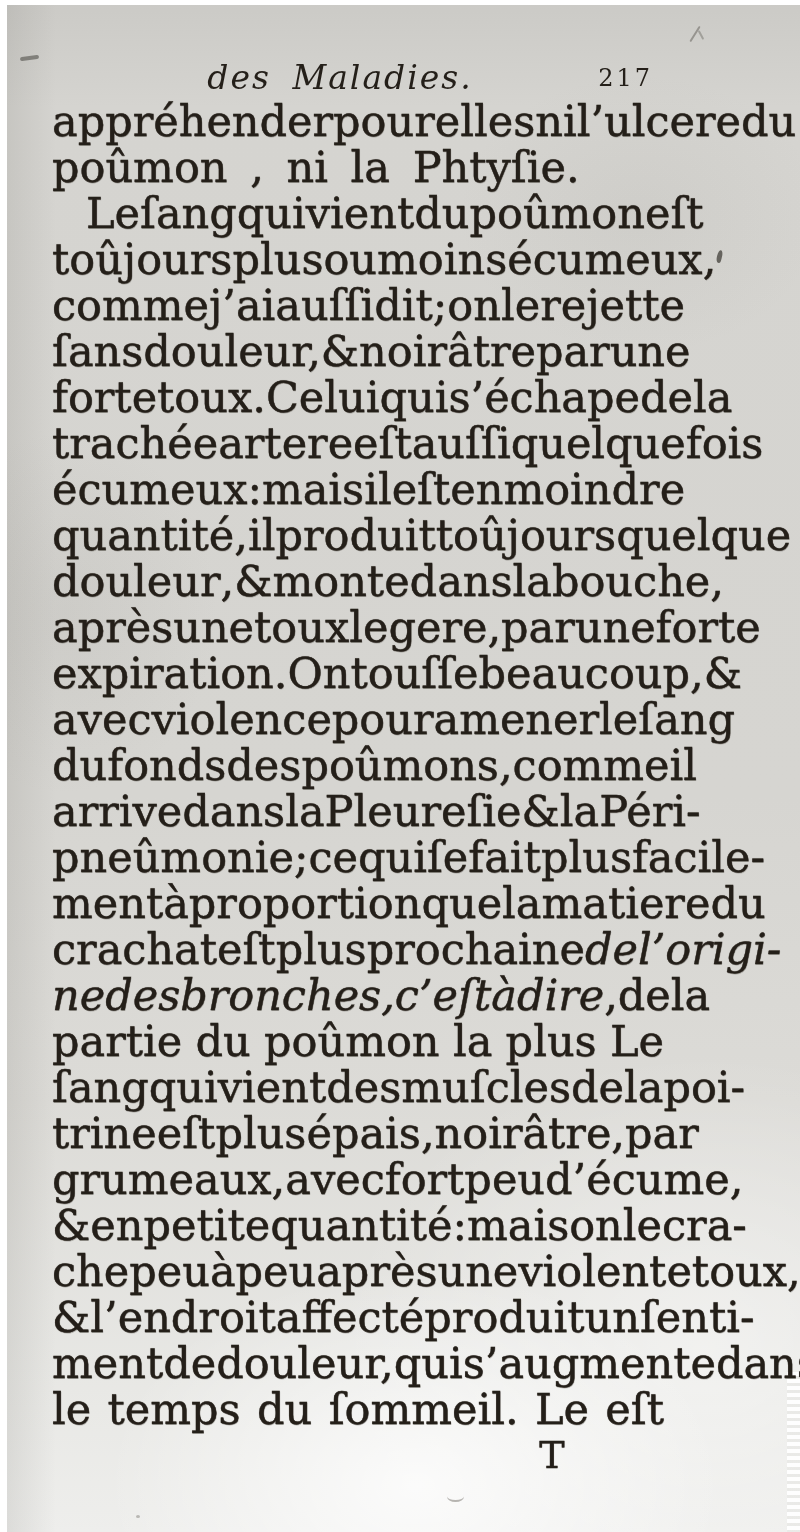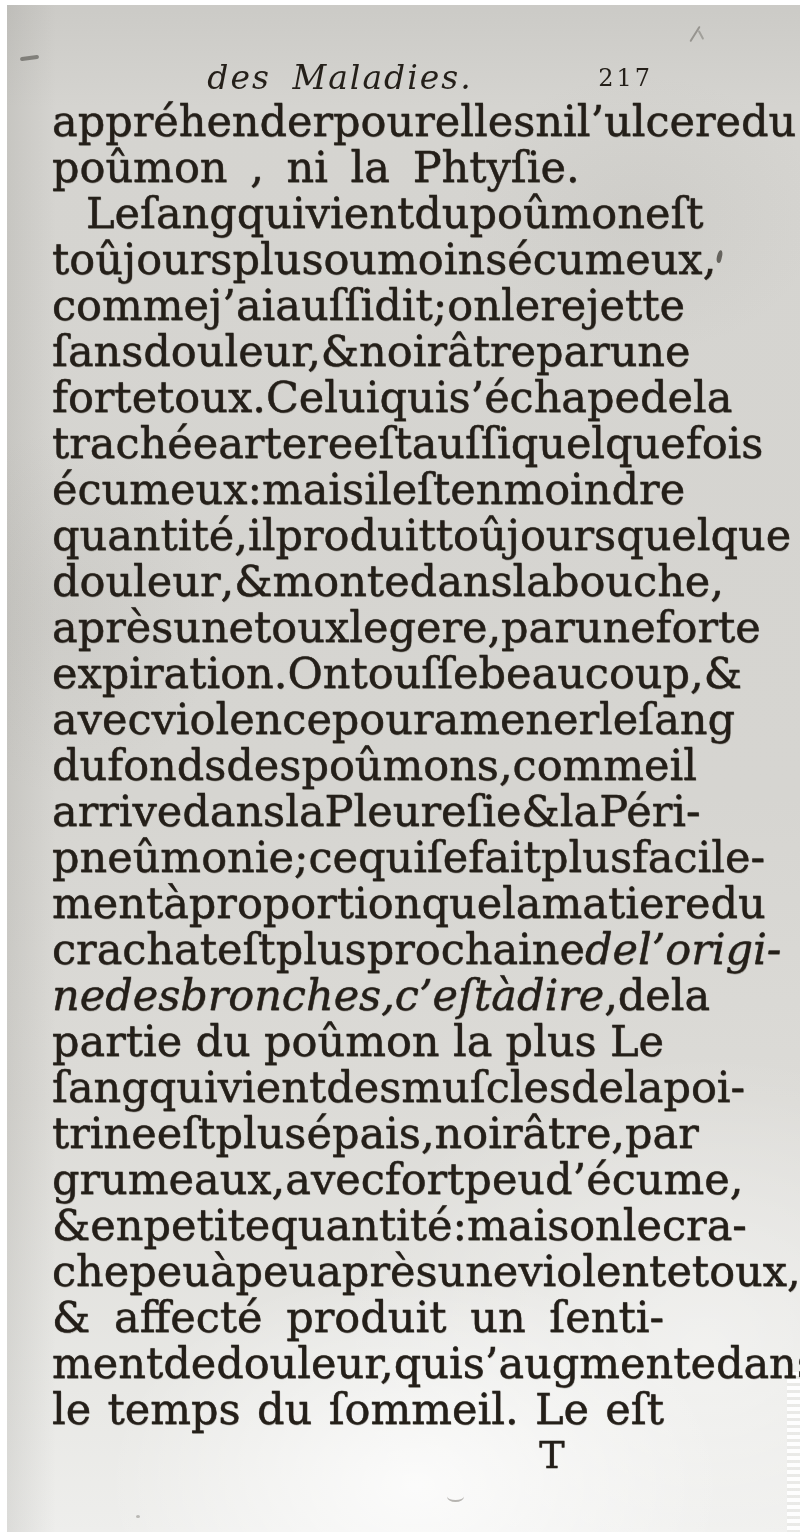--- a/index.html
+++ b/index.html
@@ -301,20 +301,21 @@
         <span>peu</span>
         <span>à</span>
         <span>peu</span>
         <span>après</span>
         <span>une</span>
         <span>violente</span>
         <span>toux,</span>
       </div>
       <div class="line just">
         <span>&amp;</span>
+        <span>l’endroit</span>
         <span>affecté</span>
         <span>produit</span>
         <span>un</span>
         <span>ſenti-</span>
       </div>
       <div class="line just">
         <span>ment</span>
         <span>de</span>
         <span>douleur,</span>
         <span>qui</span>

